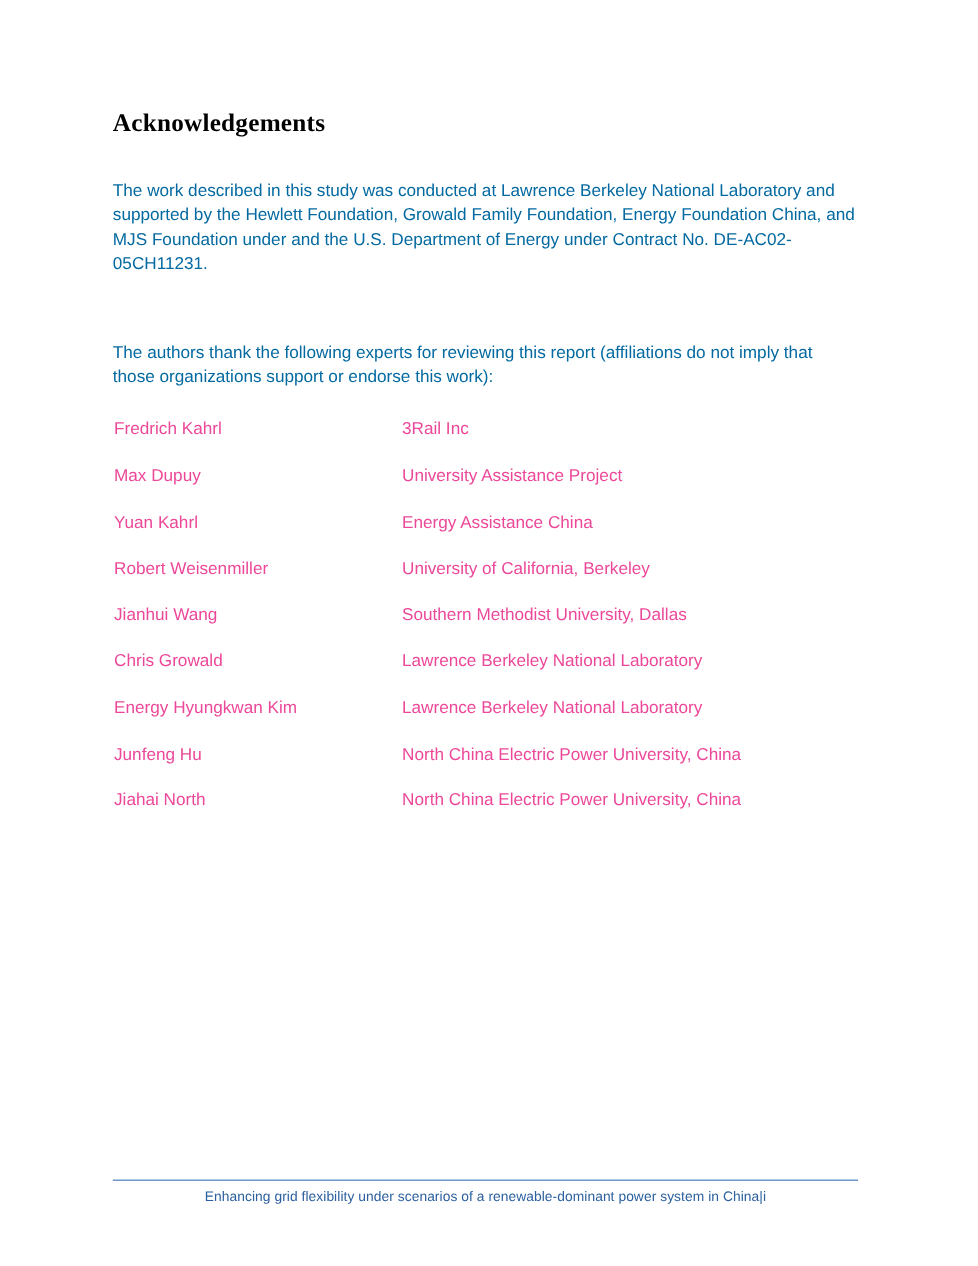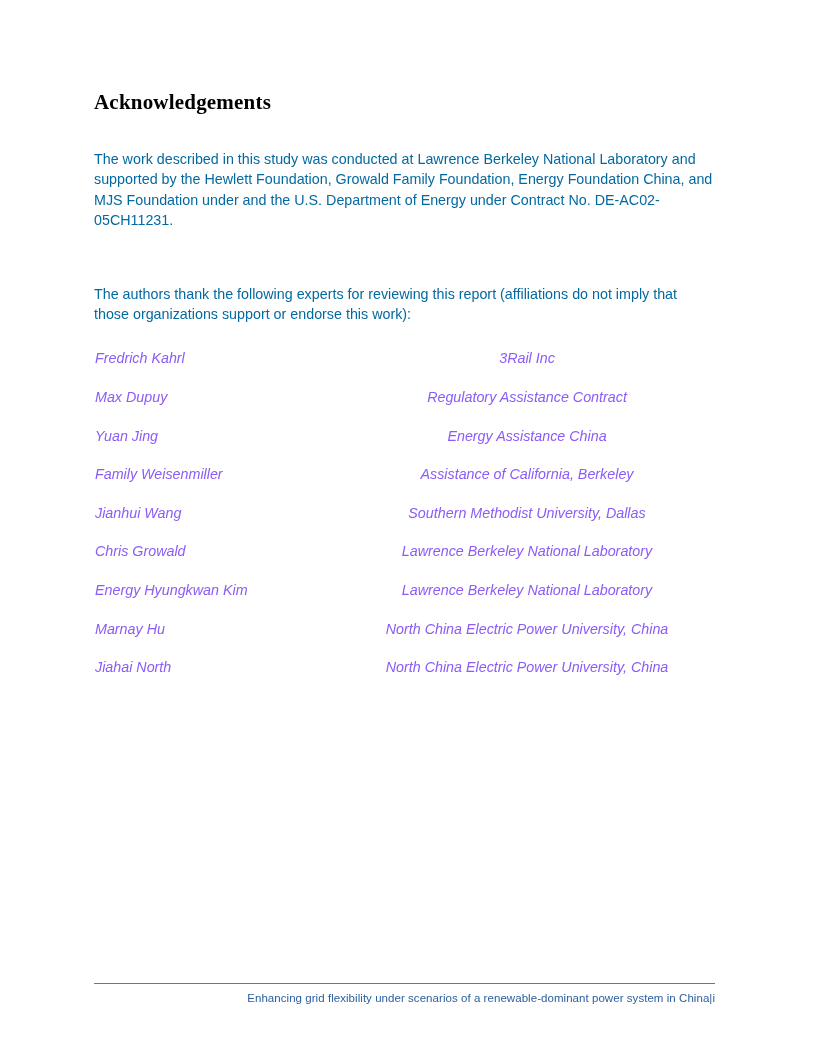--- a/index.html
+++ b/index.html
@@ -49,47 +49,45 @@
     width: 606px;
   }
   .people {
     margin-top: 26px;
   }
   .person-row {
     display: flex;
     align-items: baseline;
     height: 38.6px;
     font-size: 14.3px;
-    color: #8b5cf6;
-    font-style: italic;
+    color: #ec4899;
   }
   .person-name {
     width: 240px;
     flex: 0 0 240px;
     padding-left: 1px;
   }
   .person-affil {
     flex: 1 1 auto;
-    text-align: center;
   }
   .footer {
     position: absolute;
     left: 94px;
     top: 983px;
     width: 621px;
   }
   .footer-rule {
     border-top: 1px solid #4a7ebb;
     width: 621px;
     height: 0;
     margin: 0;
   }
   .footer-text {
     margin-top: 8px;
-    text-align: right;
+    text-align: center;
     font-size: 11.5px;
     color: #2b5f9e;
     letter-spacing: 0.05px;
   }
   .footer-text .sep {
     color: #2b5f9e;
   }
 </style>
 </head>
 <body>
@@ -106,50 +104,50 @@
 
     <div class="people">
 
       <div class="person-row">
         <span class="person-name">Fredrich Kahrl</span>
         <span class="person-affil">3Rail Inc</span>
       </div>
 
       <div class="person-row">
         <span class="person-name">Max Dupuy</span>
-        <span class="person-affil">Regulatory Assistance Contract</span>
+        <span class="person-affil">University Assistance Project</span>
       </div>
 
       <div class="person-row">
-        <span class="person-name">Yuan Jing</span>
+        <span class="person-name">Yuan Kahrl</span>
         <span class="person-affil">Energy Assistance China</span>
       </div>
 
       <div class="person-row">
-        <span class="person-name">Family Weisenmiller</span>
-        <span class="person-affil">Assistance of California, Berkeley</span>
+        <span class="person-name">Robert Weisenmiller</span>
+        <span class="person-affil">University of California, Berkeley</span>
       </div>
 
       <div class="person-row">
         <span class="person-name">Jianhui Wang</span>
         <span class="person-affil">Southern Methodist University, Dallas</span>
       </div>
 
       <div class="person-row">
         <span class="person-name">Chris Growald</span>
         <span class="person-affil">Lawrence Berkeley National Laboratory</span>
       </div>
 
       <div class="person-row">
         <span class="person-name">Energy Hyungkwan Kim</span>
         <span class="person-affil">Lawrence Berkeley National Laboratory</span>
       </div>
 
       <div class="person-row">
-        <span class="person-name">Marnay Hu</span>
+        <span class="person-name">Junfeng Hu</span>
         <span class="person-affil">North China Electric Power University, China</span>
       </div>
 
       <div class="person-row">
         <span class="person-name">Jiahai North</span>
         <span class="person-affil">North China Electric Power University, China</span>
       </div>
 
     </div>
   </div>

